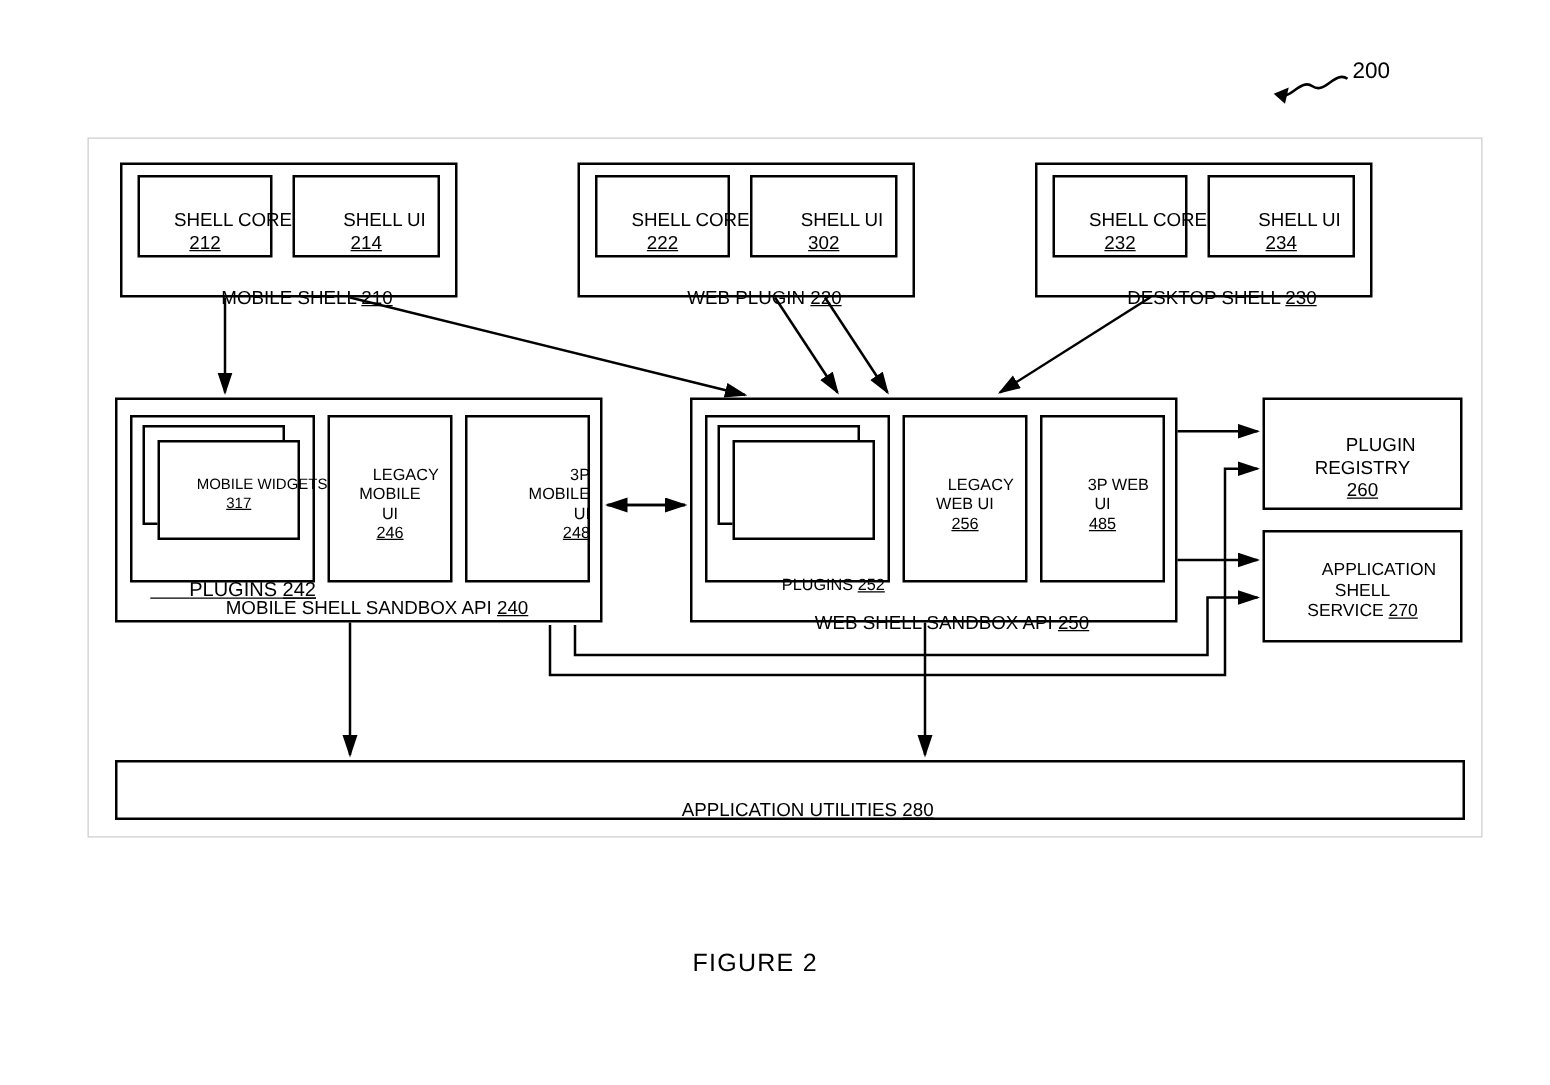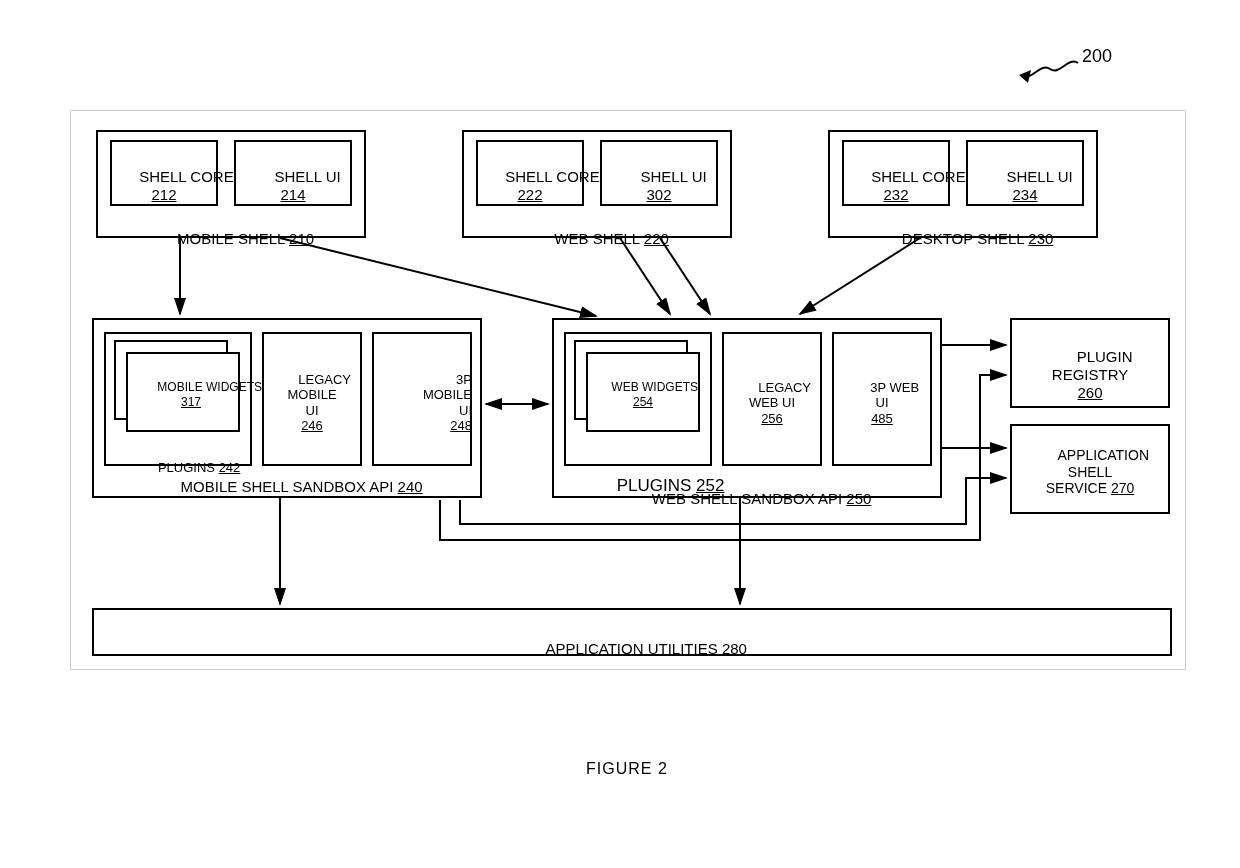--- a/index.html
+++ b/index.html
@@ -34,23 +34,22 @@
     text-decoration: underline;
   }
   svg {
     position: absolute;
     left: 0;
     top: 0;
     overflow: visible;
   }
   .fig-title {
     position: absolute;
-    font-size: 16px;
+    font-size: 20px;
     letter-spacing: 1px;
-    margin-left: 32px;
   }
 </style>
 </head>
 <body>
 
 <div class="stage">
 
   <div class="box" style="left:70px; top:110px; width:1116px; height:560px; border:1px solid rgba(0,0,0,0.2);"></div>
 
   <svg width="1240" height="868">
@@ -70,61 +69,59 @@
        <span>MOBILE SHELL</span> <span class="ref">210</span></div>
 
   <div class="box" style="left:462px; top:130px; width:270px; height:108px;"></div>
   <div class="box" style="left:476px; top:140px; width:108px; height:66px;"></div>
   <div class="label" style="left:476px; top:150px; width:108px;">
        <span>SHELL CORE</span><br><span class="ref">222</span></div>
   <div class="box" style="left:600px; top:140px; width:118px; height:66px;"></div>
   <div class="label" style="left:600px; top:150px; width:118px;">
        <span>SHELL UI</span><br><span class="ref">302</span></div>
   <div class="label" style="left:462px; top:212px; width:270px;">
-       <span>WEB SHELL</span> <span class="ref">220</span></div>
+       <span>WEB PLUGIN</span> <span class="ref">220</span></div>
 
   <div class="box" style="left:828px; top:130px; width:270px; height:108px;"></div>
   <div class="box" style="left:842px; top:140px; width:108px; height:66px;"></div>
   <div class="label" style="left:842px; top:150px; width:108px;">
        <span>SHELL CORE</span><br><span class="ref">232</span></div>
   <div class="box" style="left:966px; top:140px; width:118px; height:66px;"></div>
   <div class="label" style="left:966px; top:150px; width:118px;">
        <span>SHELL UI</span><br><span class="ref">234</span></div>
   <div class="label" style="left:828px; top:212px; width:270px;">
        <span>DESKTOP SHELL</span> <span class="ref">230</span></div>
 
   <div class="box" style="left:92px; top:318px; width:390px; height:180px;"></div>
 
   <div class="box" style="left:104px; top:332px; width:148px; height:134px;"></div>
   <div class="box" style="left:114px; top:340px; width:114px; height:80px;"></div>
   <div class="box" style="left:126px; top:352px; width:114px; height:80px; background:#fff;"></div>
   <div class="label" style="left:134px; top:366px; width:114px; font-size:12px;">
        <span>MOBILE WIDGETS</span><br><span class="ref">317</span></div>
-  <div class="label" style="left:104px; top:444px; width:165px; font-size:13px;">
+  <div class="label" style="left:104px; top:444px; width:165px; font-size:16px;text-decoration:underline;">
        <span>PLUGINS</span> <span class="ref">242</span></div>
 
   <div class="box" style="left:262px; top:332px; width:100px; height:134px;"></div>
   <div class="label" style="left:262px; top:356px; width:100px; font-size:13px;">
        <span>LEGACY</span><br><span>MOBILE</span><br><span>UI</span><br><span class="ref">246</span></div>
 
   <div class="box" style="left:372px; top:332px; width:100px; height:134px;"></div>
   <div class="label" style="left:372px; top:356px; width:100px; font-size:13px;text-align:right;">
        <span>3P</span><br><span>MOBILE</span><br><span>UI</span><br><span class="ref">248</span></div>
 
   <div class="label" style="left:92px; top:460px; width:390px;">
        <span>MOBILE SHELL SANDBOX API</span> <span class="ref">240</span></div>
 
   <div class="box" style="left:552px; top:318px; width:390px; height:180px;"></div>
 
   <div class="box" style="left:564px; top:332px; width:148px; height:134px;"></div>
   <div class="box" style="left:574px; top:340px; width:114px; height:80px;"></div>
   <div class="box" style="left:586px; top:352px; width:114px; height:80px; background:#fff;"></div>
-  <div class="label" style="left:586px; top:366px; width:114px; font-size:12px;">
-       <span>WEB WIDGETS</span><br><span class="ref">254</span></div>
-  <div class="label" style="left:564px; top:456px; width:180px; font-size:17px;">
+  <div class="label" style="left:564px; top:444px; width:180px; font-size:13px;">
        <span>PLUGINS</span> <span class="ref">252</span></div>
 
   <div class="box" style="left:722px; top:332px; width:100px; height:134px;"></div>
   <div class="label" style="left:722px; top:364px; width:100px; font-size:13px;">
        <span>LEGACY</span><br><span>WEB UI</span><br><span class="ref">256</span></div>
 
   <div class="box" style="left:832px; top:332px; width:100px; height:134px;"></div>
   <div class="label" style="left:832px; top:364px; width:100px; font-size:13px;">
        <span>3P WEB</span><br><span>UI</span><br><span class="ref">485</span></div>
 

